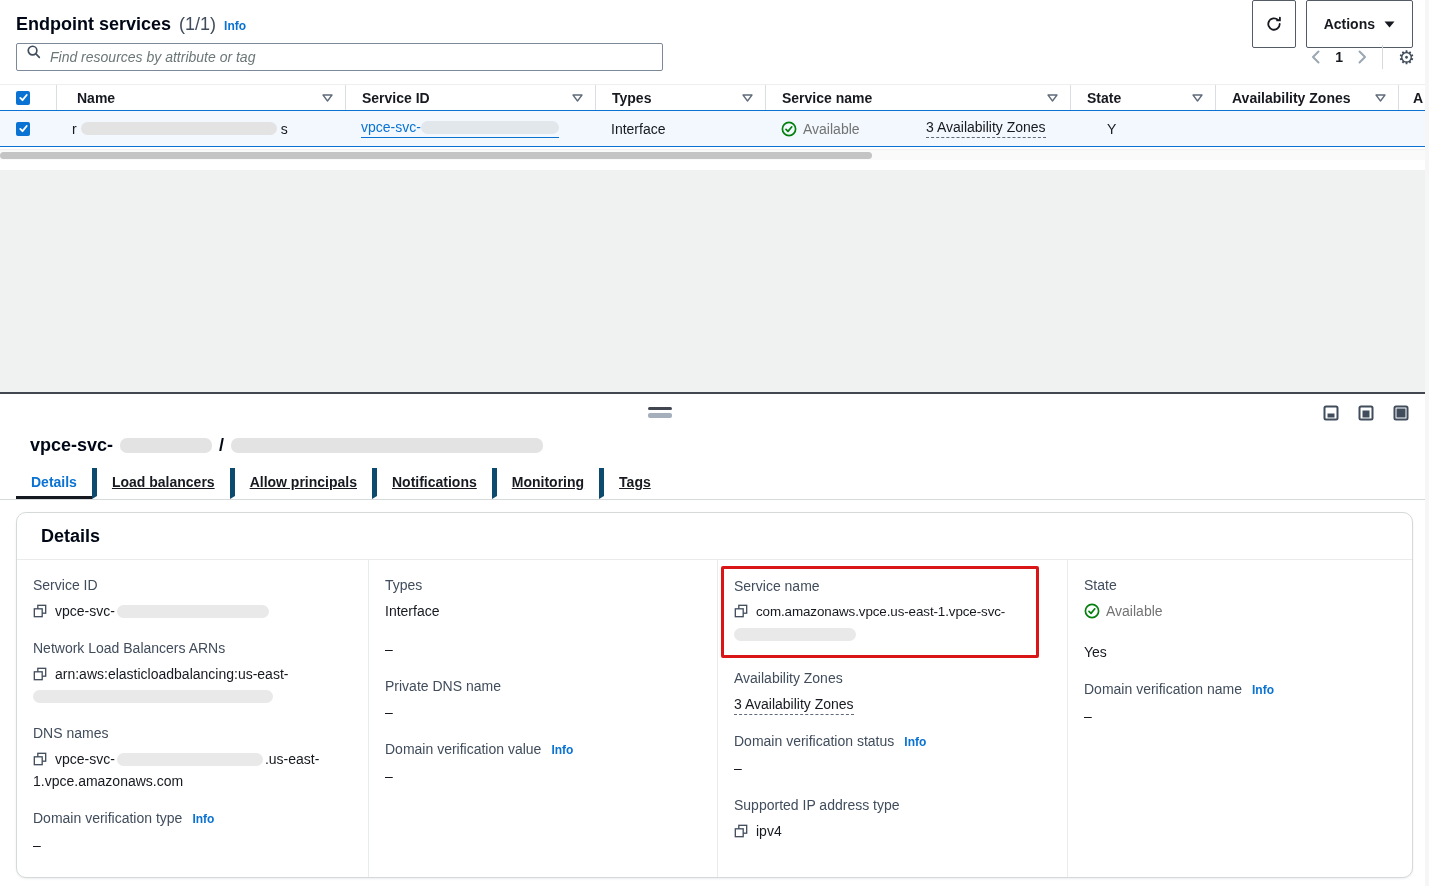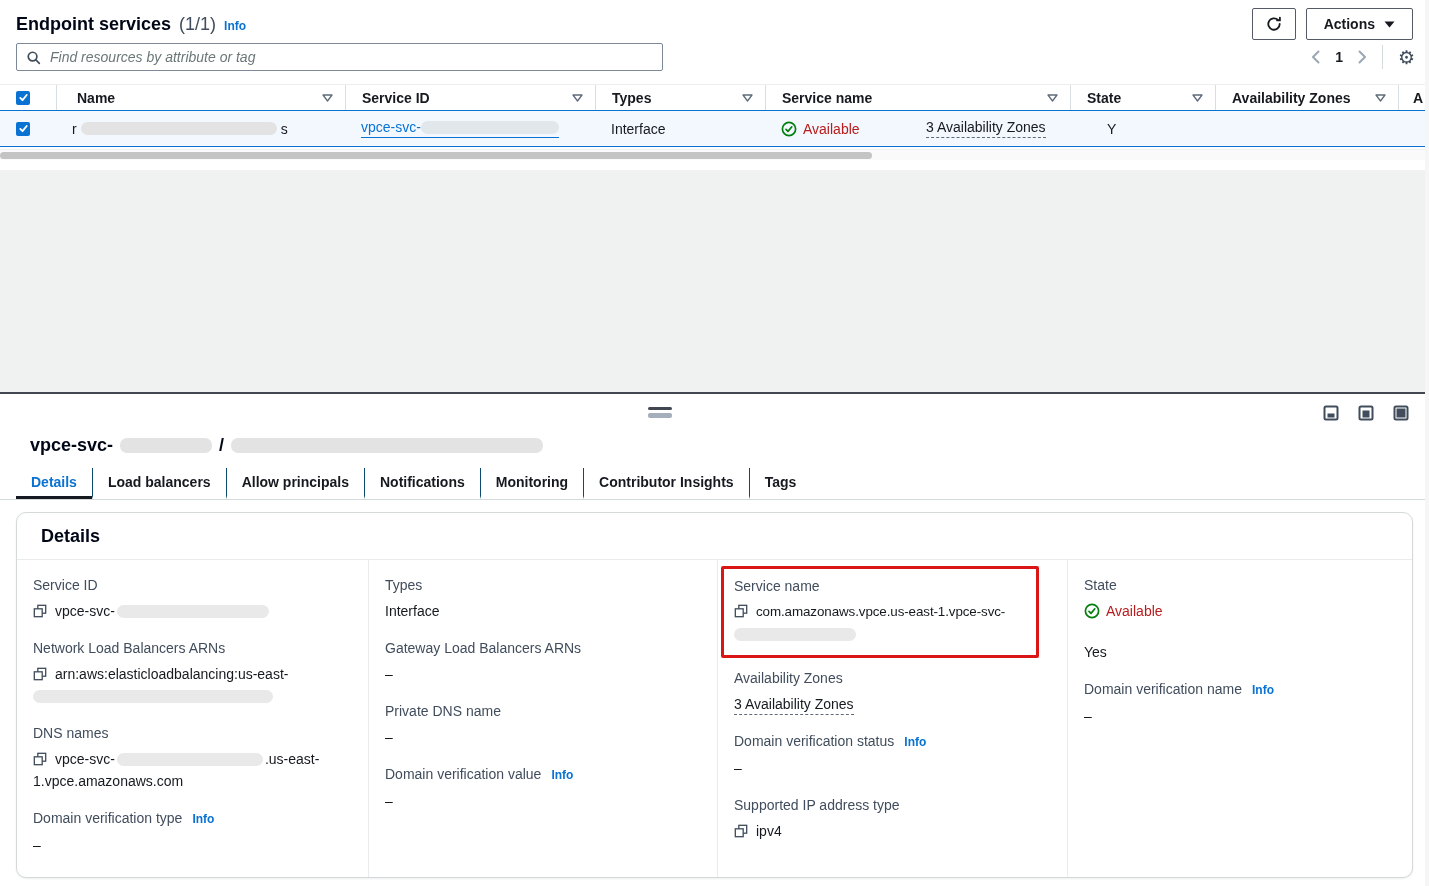--- a/index.html
+++ b/index.html
@@ -7,25 +7,25 @@
   #app { position:relative; width:1429px; height:886px; background:#fff; overflow:hidden; }
 
   
   .top-card { position:absolute; top:0; left:0; right:0; height:170px; background:#fff; }
   .page-header { position:absolute; top:8px; left:16px; right:16px; height:32px; display:flex; justify-content:space-between; align-items:center; }
   .title-wrap { display:flex; align-items:baseline; gap:8px; }
   h1 { font-size:18px; font-weight:700; margin:0; color:#000716; }
   .count { font-size:18px; font-weight:400; color:#414d5c; }
   .info { font-size:12px; font-weight:700; color:#0972d3; text-decoration:none; cursor:pointer; }
   .header-actions { display:flex; align-items:center; gap:10px; }
-  .btn { height:32px; border:1px solid #545b64; border-radius:2px; background:#fff; font-family:inherit; font-weight:700; font-size:14px; color:#16191f; display:inline-flex; align-items:center; gap:9px; padding:0 17px; cursor:pointer; }
+  .btn { height:48px; border:1px solid #545b64; border-radius:2px; background:#fff; font-family:inherit; font-weight:700; font-size:14px; color:#16191f; display:inline-flex; align-items:center; gap:9px; padding:0 17px; cursor:pointer; }
   .btn-icon { width:44px; justify-content:center; padding:0; }
   .btn-primary { background:#ec7b16; border-color:#ec7b16; color:#16191f; }
 
-  .search-box { position:absolute; top:43px; left:16px; width:647px; height:28px; border:1px solid #7d8998; border-radius:2px; background:#fff; display:flex; align-items:center; gap:7px; padding:0 9px; }
+  .search-box { position:absolute; top:43px; left:16px; width:647px; height:28px; border:1px solid #7d8998; border-radius:2px; background:#fff; display:flex; gap:7px; padding:0 9px; }
   .search-box input { border:none; outline:none; flex:1; font-family:inherit; font-size:14px; color:#16191f; background:transparent; }
   .search-box input::placeholder { color:#6c7778; font-style:italic; }
 
   .pagination { position:absolute; top:45px; right:14px; display:flex; align-items:center; gap:15px; }
   .page-num { font-size:14px; font-weight:700; color:#16191f; cursor:pointer; }
   .chev { cursor:pointer; display:flex; }
   .vdiv { width:1px; height:24px; background:#d5dbdb; }
   .gear { font-size:19px; color:#414d5c; cursor:pointer; line-height:1; }
 
   
@@ -42,42 +42,42 @@
   .cell.col-last { padding-left:14px; }
 
   .checkbox { width:14px; height:14px; background:#0972d3; border-radius:2px; display:flex; align-items:center; justify-content:center; cursor:pointer; flex:none; }
 
   .redact { display:inline-block; height:13px; background:#e9e9e9; border-radius:7px; vertical-align:-2px; }
   .redact.dk { background:#e3e3e3; }
 
   .row-link { display:inline-flex; align-items:center; color:#0972d3; border-bottom:1px solid #0972d3; padding-bottom:2px; cursor:pointer; text-decoration:none; }
   .row-link .redact { background:#e2e7ec; }
   .dashed { border-bottom:1px dashed #5f6b7a; padding-bottom:2px; cursor:pointer; }
-  .state-green { display:inline-flex; align-items:center; gap:6px; color:#b91c1c; }
+  .state-green { display:inline-flex; align-items:center; gap:6px; color:#737373; }
 
   .hscroll { position:absolute; top:149px; left:0; right:0; height:11px; background:#fafafa; border-top:1px solid #f0f0f0; }
   .hscroll-thumb { position:absolute; top:2px; left:0; width:872px; height:7px; background:#c4c4c4; border-radius:4px; cursor:pointer; }
 
   .gap { position:absolute; top:170px; left:0; right:0; height:222px; background:#f0f1f1; }
 
   
   .split-panel { position:absolute; top:392px; left:0; right:0; bottom:0; background:#fff; border-top:2px solid #424650; }
   .drag-handle { position:absolute; top:13px; left:648px; width:24px; cursor:row-resize; }
   .drag-handle .bar1 { height:3px; background:#424650; border-radius:2px; margin-bottom:3px; }
   .drag-handle .bar2 { height:5px; background:#a4afbb; border-radius:2px; }
   .panel-prefs { position:absolute; top:11px; right:20px; display:flex; gap:19px; }
   .pref-btn { background:none; border:none; padding:0; cursor:pointer; display:flex; }
 
   .panel-title { position:absolute; top:41px; left:30px; font-size:18px; font-weight:700; color:#000716; display:flex; align-items:center; gap:7px; }
   .panel-title .redact { height:15px; }
 
   .tabs { position:absolute; top:74px; left:16px; display:flex; }
   .tab { padding:0 15px; line-height:28px; font-size:14px; font-weight:700; color:#16191f; cursor:pointer; border-bottom:3px solid transparent; }
   .tab.active { color:#0972d3; border-bottom-color:#16191f; }
-  .tab + .tab { border-left:1px solid #0c4a6e; }
+  .tab + .tab { border-left:5px solid #0c4a6e;text-decoration:underline; }
   .tabs-divider { position:absolute; top:105px; left:0; right:0; border-top:1px solid #d5dbdb; }
 
   .details-card { position:absolute; top:118px; left:16px; right:16px; bottom:8px; background:#fff; border:1px solid #d5d9d9; border-radius:10px; box-shadow:0 1px 2px rgba(0,28,36,.08); overflow:hidden; }
   .card-header { padding:13px 24px 12px; border-bottom:1px solid #e9ebed; }
   .card-header h2 { margin:0; font-size:18px; font-weight:700; color:#000716; }
   .card-body { display:grid; grid-template-columns:351px 349px 350px 1fr; min-height:315px; }
   .dcol { padding:15px 20px 15px 16px; }
   .dcol + .dcol { border-left:1px solid #e9ebed; }
 
   .field { margin-bottom:16px; }
@@ -294,21 +294,20 @@
       <span>/</span>
       <span class="redact dk" style="width:312px;"></span>
     </div>
 
     <div class="tabs">
       <span class="tab active">Details</span>
       <span class="tab">Load balancers</span>
       <span class="tab">Allow principals</span>
       <span class="tab">Notifications</span>
       <span class="tab">Monitoring</span>
-      <span class="tab">Contributor Insights</span>
       <span class="tab">Tags</span>
     </div>
     <div class="tabs-divider"></div>
 
     <div class="details-card">
       <div class="card-header">
         <h2>Details</h2>
       </div>
       <div class="card-body">
 
@@ -364,23 +363,20 @@
         </div>
 
         <div class="dcol">
           <div class="field">
             <div class="f-label">
                 <span>Types</span>
               </div>
             <div class="f-value"><span>Interface</span></div>
           </div>
           <div class="field">
-            <div class="f-label">
-                <span>Gateway Load Balancers ARNs</span>
-              </div>
             <div class="f-value"><span>–</span></div>
           </div>
           <div class="field">
             <div class="f-label">
                 <span>Private DNS name</span>
               </div>
             <div class="f-value"><span>–</span></div>
           </div>
           <div class="field">
             <div class="f-label">

